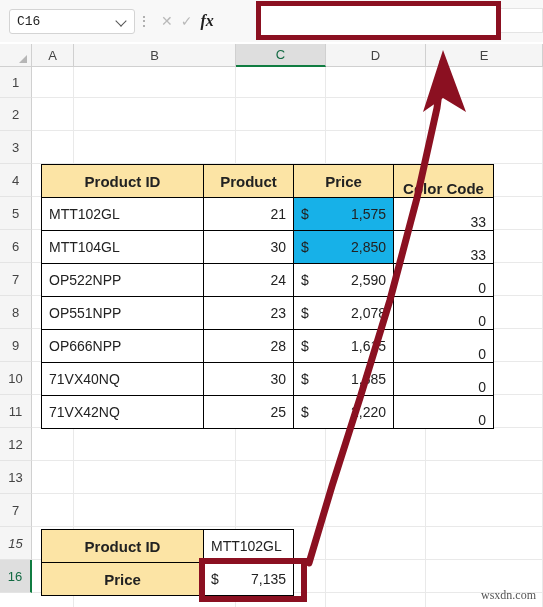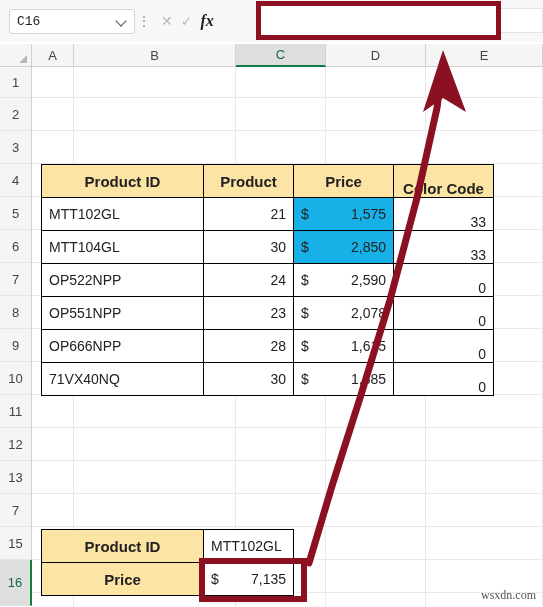--- a/index.html
+++ b/index.html
@@ -201,22 +201,22 @@
     <div class="rowh" style="top:130px; height:33px;">5</div>
     <div class="rowh" style="top:163px; height:33px;">6</div>
     <div class="rowh" style="top:196px; height:33px;">7</div>
     <div class="rowh" style="top:229px; height:33px;">8</div>
     <div class="rowh" style="top:262px; height:33px;">9</div>
     <div class="rowh" style="top:295px; height:33px;">10</div>
     <div class="rowh" style="top:328px; height:33px;">11</div>
     <div class="rowh" style="top:361px; height:33px;">12</div>
     <div class="rowh" style="top:394px; height:33px;">13</div>
     <div class="rowh" style="top:427px; height:33px;">7</div>
-    <div class="rowh" style="top:460px; height:33px;">15</div>
-    <div class="rowh sel" style="top:493px; height:46px;">16</div>
+    <div class="rowh" style="top:460px; height:33px;font-style:italic;">15</div>
+    <div class="rowh sel" style="top:493px; height:33px;">16</div>
   </div>
 
   <div class="grid">
     <div class="gridline-h" style="top:30px;"></div>
     <div class="gridline-h" style="top:63px;"></div>
     <div class="gridline-h" style="top:96px;"></div>
     <div class="gridline-h" style="top:129px;"></div>
     <div class="gridline-h" style="top:162px;"></div>
     <div class="gridline-h" style="top:195px;"></div>
     <div class="gridline-h" style="top:228px;"></div>
@@ -294,20 +294,29 @@
       </tr>
       <tr>
         <td class="c-pid">71VX40NQ</td>
         <td class="c-qty">30</td>
         <td class="c-price price-cell">
           <span class="dollar">$</span>
           <span class="amt">1,885</span>
         </td>
         <td class="c-cc">0</td>
       </tr>
+      <tr>
+        <td class="c-pid">71VX42NQ</td>
+        <td class="c-qty">25</td>
+        <td class="c-price price-cell">
+          <span class="dollar">$</span>
+          <span class="amt">2,220</span>
+        </td>
+        <td class="c-cc">0</td>
+      </tr>
     </tbody>
   </table>
 
   <table class="stable">
     <tbody>
       <tr>
         <td class="lab">Product ID</td>
         <td class="val">MTT102GL</td>
       </tr>
       <tr>

